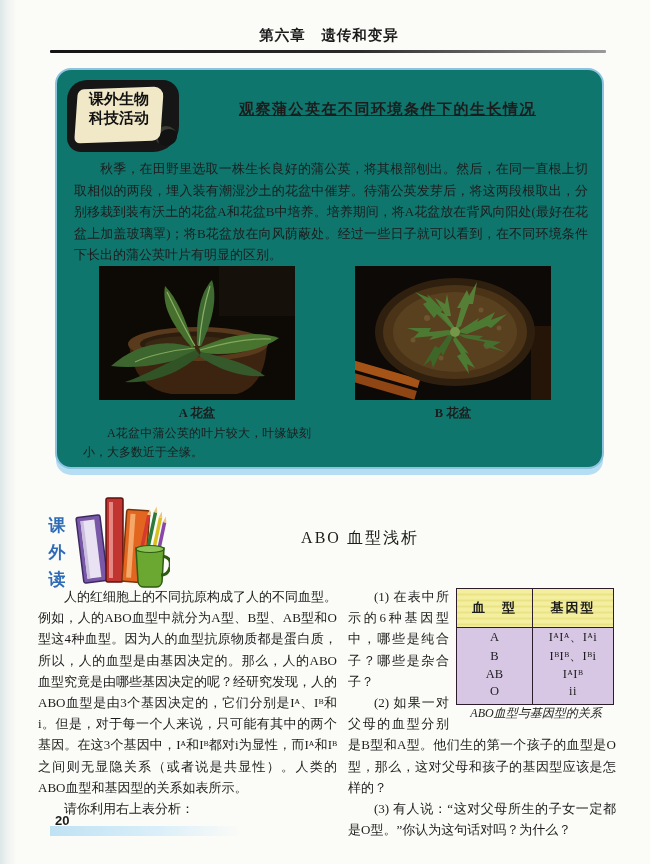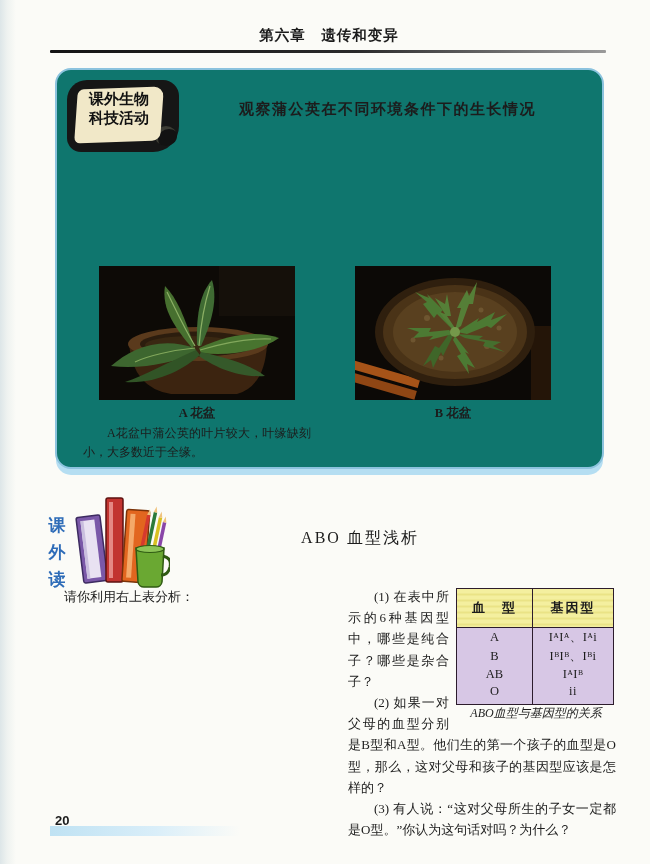--- a/index.html
+++ b/index.html
@@ -31,21 +31,21 @@
     position:absolute;left:9px;top:8px;width:86px;height:54px;
     background:#f1e8c8;transform:skew(-4deg,-2deg);border-radius:6px 10px 8px 6px;
   }
   .badge-text{
     position:absolute;left:0;top:9px;width:104px;text-align:center;
     font-size:15px;font-weight:bold;line-height:19px;color:#111;
     font-family:"Liberation Sans","DejaVu Sans",sans-serif;
   }
   .activity-title{
     position:absolute;left:132px;right:16px;top:30px;text-align:center;
-    font-size:15px;font-weight:bold;letter-spacing:1.5px;
+    font-size:15px;font-weight:bold;letter-spacing:1.5px;text-decoration:underline;
   }
   .activity-paragraph{
     position:absolute;left:17px;right:14px;top:88px;
     font-size:13px;line-height:21.5px;text-align:justify;text-indent:2em;
   }
   .photo-row{position:absolute;left:0;top:196px;width:545px;}
   .photo-figure{position:absolute;top:0;width:228px;}
   .photo-figure.fig-a{left:26px;}
   .photo-figure.fig-b{left:282px;}
   .photo-frame{width:196px;height:134px;margin:0 auto;background:#0d0a06;display:block;}
@@ -107,20 +107,21 @@
     <div class="badge-ball"></div>
     <div class="badge-inner"></div>
     <div class="badge-text">
       <div>课外生物</div>
       <div>科技活动</div>
     </div>
   </div>
 
   <div class="activity-title">观察蒲公英在不同环境条件下的生长情况</div>
 
+  <div class="activity-paragraph">秋季，在田野里选取一株生长良好的蒲公英，将其根部刨出。然后，在同一直根上切取相似的两段，埋入装有潮湿沙土的花盆中催芽。待蒲公英发芽后，将这两段根取出，分别移栽到装有沃土的花盆A和花盆B中培养。培养期间，将A花盆放在背风向阳处(最好在花盆上加盖玻璃罩)；将B花盆放在向风荫蔽处。经过一些日子就可以看到，在不同环境条件下长出的蒲公英叶片有明显的区别。</div>
 
   <div class="photo-row">
 
     <div class="photo-figure fig-a">
       <svg class="photo-frame" viewBox="0 0 196 134" xmlns="http://www.w3.org/2000/svg">
         <rect x="0" y="0" width="196" height="134" fill="#0d0a06"></rect>
         <rect x="120" y="0" width="76" height="50" fill="#15100a"></rect>
         <path d="M30,78 Q34,122 72,128 L138,128 Q166,120 168,78 Z" fill="#3c2410"></path>
         <ellipse cx="99" cy="78" rx="70" ry="17" fill="#5a3a1c"></ellipse>
         <ellipse cx="99" cy="78" rx="58" ry="12.5" fill="#2c1d0e"></ellipse>
@@ -206,20 +207,21 @@
     </g>
     <path d="M62,58 h28 l-2,34 a6,6 0 0 1 -6,5 h-12 a6,6 0 0 1 -6,-5 Z" fill="#6aa832" stroke="#2f5a12" stroke-width="1.5"></path>
     <path d="M89,66 q9,2 7,11 q-2,8 -9,8" fill="none" stroke="#2f5a12" stroke-width="3"></path>
     <ellipse cx="76" cy="59" rx="14" ry="3.5" fill="#8cc456" stroke="#2f5a12" stroke-width="1.2"></ellipse>
   </svg>
 
   <div class="reading-title">ABO 血型浅析</div>
 
   <div class="abo-columns">
     <div class="col-left">
+      <p class="body-par">人的红细胞上的不同抗原构成了人的不同血型。例如，人的ABO血型中就分为A型、B型、AB型和O型这4种血型。因为人的血型抗原物质都是蛋白质，所以，人的血型是由基因决定的。那么，人的ABO血型究竟是由哪些基因决定的呢？经研究发现，人的ABO血型是由3个基因决定的，它们分别是Iᴬ、Iᴮ和i。但是，对于每一个人来说，只可能有其中的两个基因。在这3个基因中，Iᴬ和Iᴮ都对i为显性，而Iᴬ和Iᴮ之间则无显隐关系（或者说是共显性）。人类的ABO血型和基因型的关系如表所示。</p>
       <p class="body-par">请你利用右上表分析：</p>
     </div>
     <div class="col-right">
       <div class="table-float">
         <table class="blood-table">
           <thead>
             <tr>
               <th>血　型</th>
               <th>基因型</th>
             </tr>

